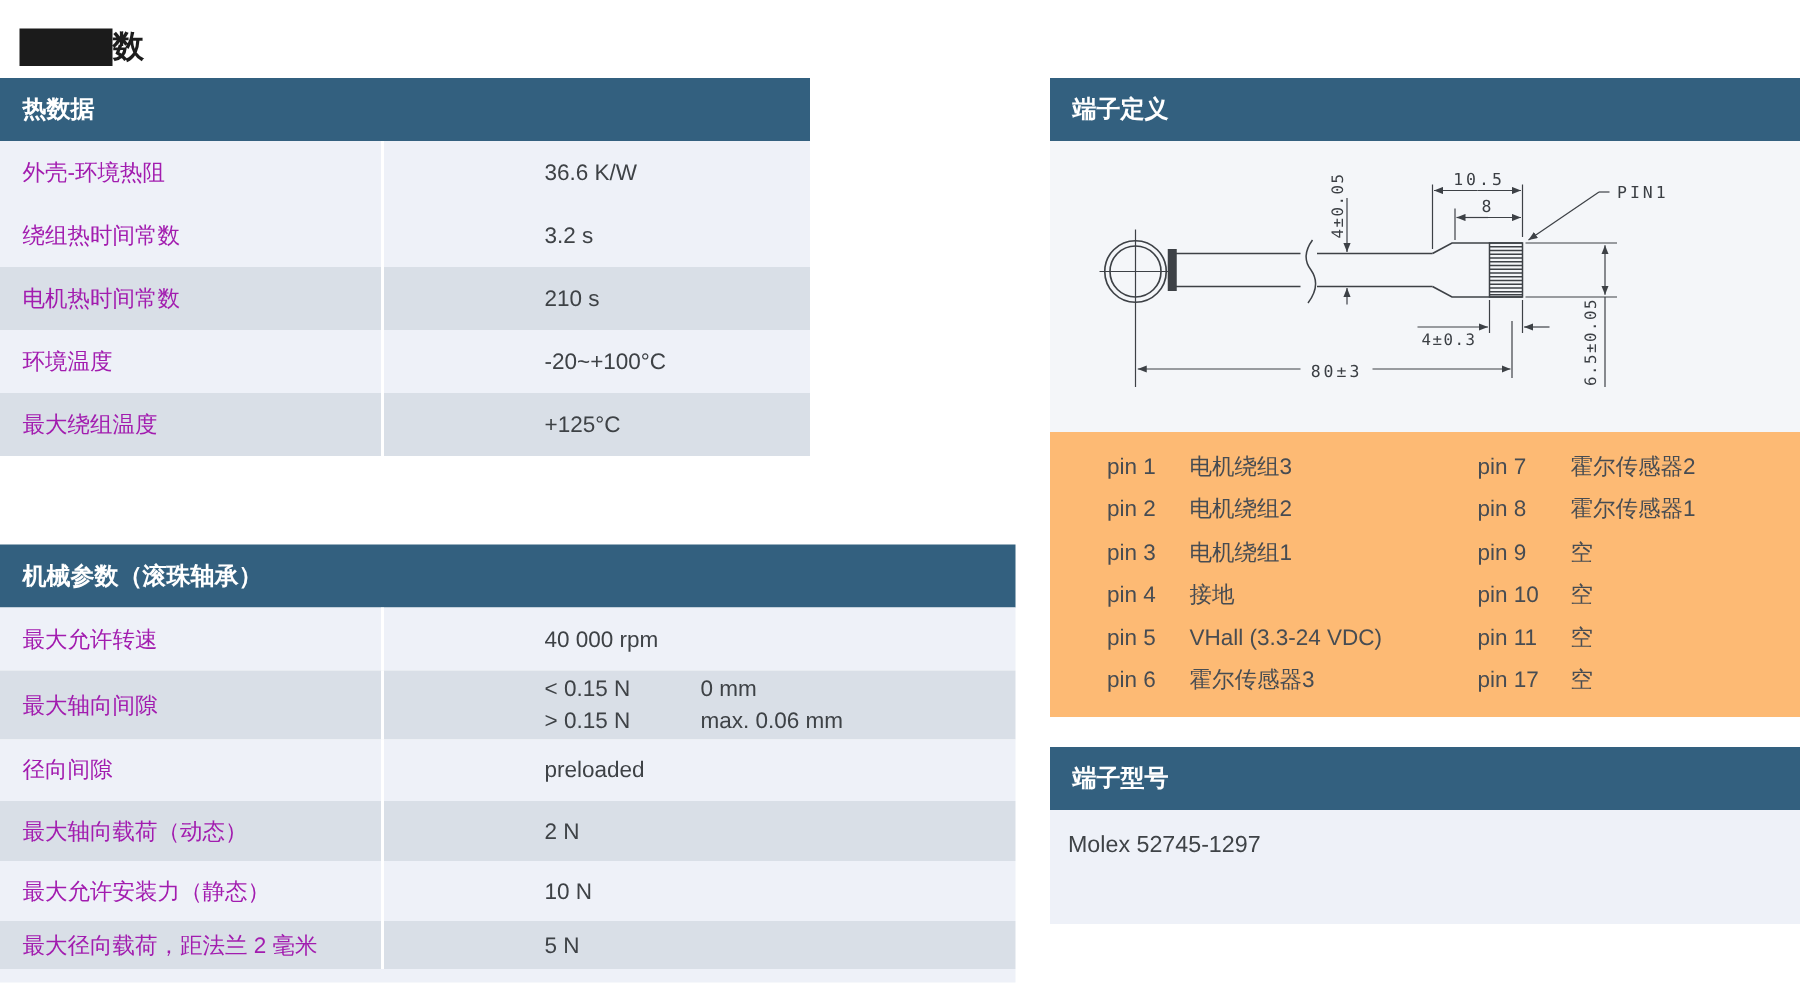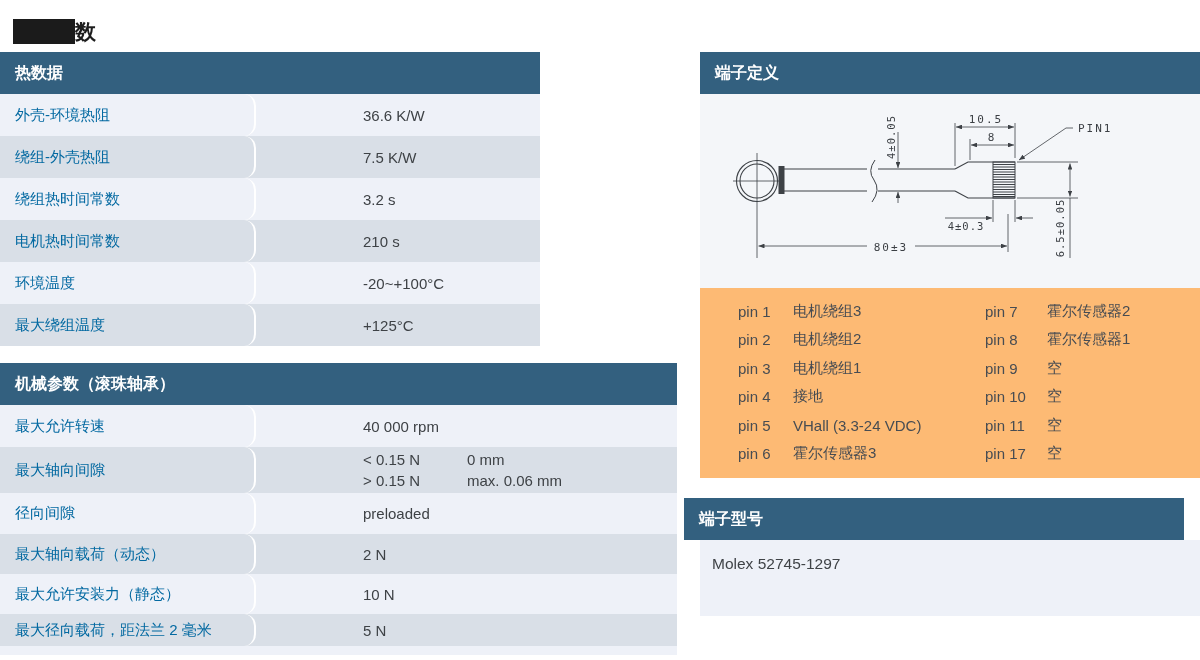--- a/index.html
+++ b/index.html
@@ -13,21 +13,21 @@
 
   
   .panel{position:absolute;}
   .tbl-header{height:42px;background:#33607f;color:#ffffff;font-size:16px;font-weight:bold;
               display:flex;align-items:center;padding-left:15px;box-sizing:border-box;}
   .trow{display:flex;align-items:center;box-sizing:border-box;}
   .trow.light{background:#eef1f8;}
   .trow.dark{background:#d9dfe7;}
   .cell-label{width:256px;flex:0 0 256px;padding-left:15px;box-sizing:border-box;
               border-right:2px solid #ffffff;align-self:stretch;display:flex;align-items:center;
-              font-size:15px;color:#0369a1;border-radius:12px;}
+              font-size:15px;color:#a21caf;}
   .cell-value{padding-left:107px;font-size:15px;color:#3e4246;}
   .dual .cell-value{padding-top:2px;padding-bottom:2px;}
   .vline{display:flex;line-height:21px;}
   .vline .vcolA{width:104px;flex:0 0 104px;}
 
   
   .drawing-area{position:absolute;left:700px;top:94px;width:500px;height:194px;background:#f4f6f9;}
   .pin-area{position:absolute;left:700px;top:288px;width:596px;height:190px;background:#fdba74;
             padding-top:9px;box-sizing:border-box;}
   .pin-row{display:flex;height:28.5px;align-items:center;padding-left:38px;font-size:15px;color:#474c52;}
@@ -51,24 +51,20 @@
     <div class="title-char">数</div>
   </div>
 
   <div class="panel" style="left:0;top:52px;width:540px;">
     <div class="tbl-header">
       <span>热数据</span>
     </div>
     <div class="trow light" style="height:42px;">
       <div class="cell-label">外壳-环境热阻</div>
       <div class="cell-value">36.6 K/W</div>
-    </div>
-    <div class="trow dark" style="height:42px;">
-      <div class="cell-label">绕组-外壳热阻</div>
-      <div class="cell-value">7.5  K/W</div>
     </div>
     <div class="trow light" style="height:42px;">
       <div class="cell-label">绕组热时间常数</div>
       <div class="cell-value">3.2 s</div>
     </div>
     <div class="trow dark" style="height:42px;">
       <div class="cell-label">电机热时间常数</div>
       <div class="cell-value">210 s</div>
     </div>
     <div class="trow light" style="height:42px;">
@@ -244,20 +240,20 @@
       <span>空</span>
     </div>
     <div class="pin-row">
       <span class="pin-num">pin 6</span>
       <span class="pin-desc">霍尔传感器3</span>
       <span class="pin-num2">pin 17</span>
       <span>空</span>
     </div>
   </div>
 
-  <div class="panel tbl-header" style="left:684px;top:498px;width:500px;">
+  <div class="panel tbl-header" style="left:700px;top:498px;width:500px;">
     <span>端子型号</span>
   </div>
   <div class="model-body">
     <span>Molex 52745-1297</span>
   </div>
 
 </div>
 
 </body></html>

